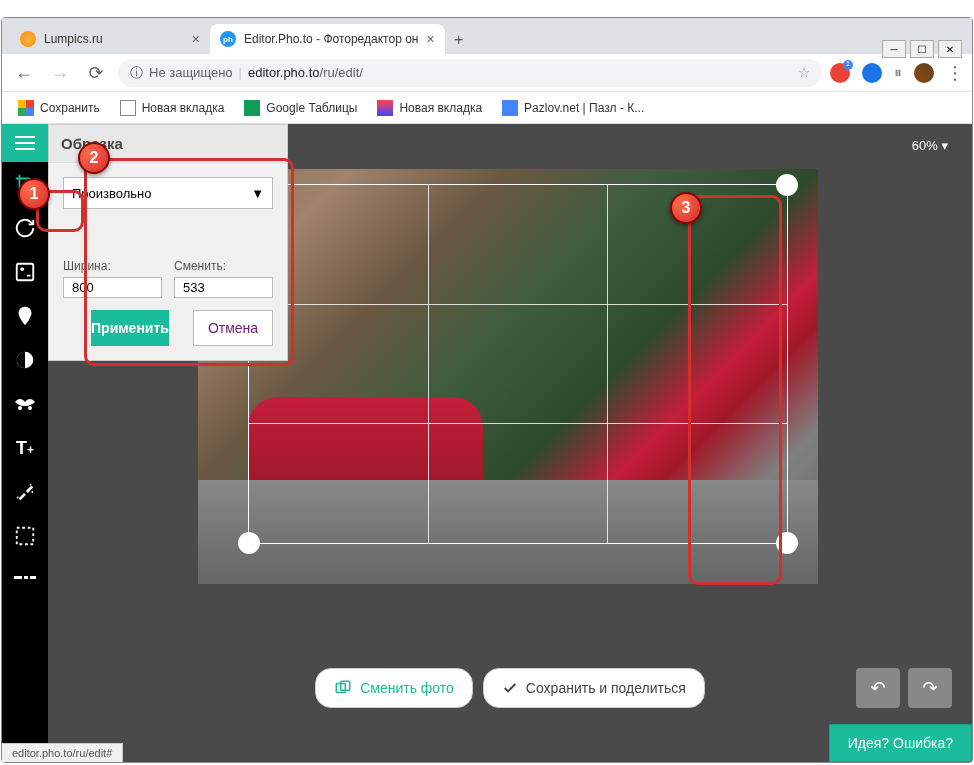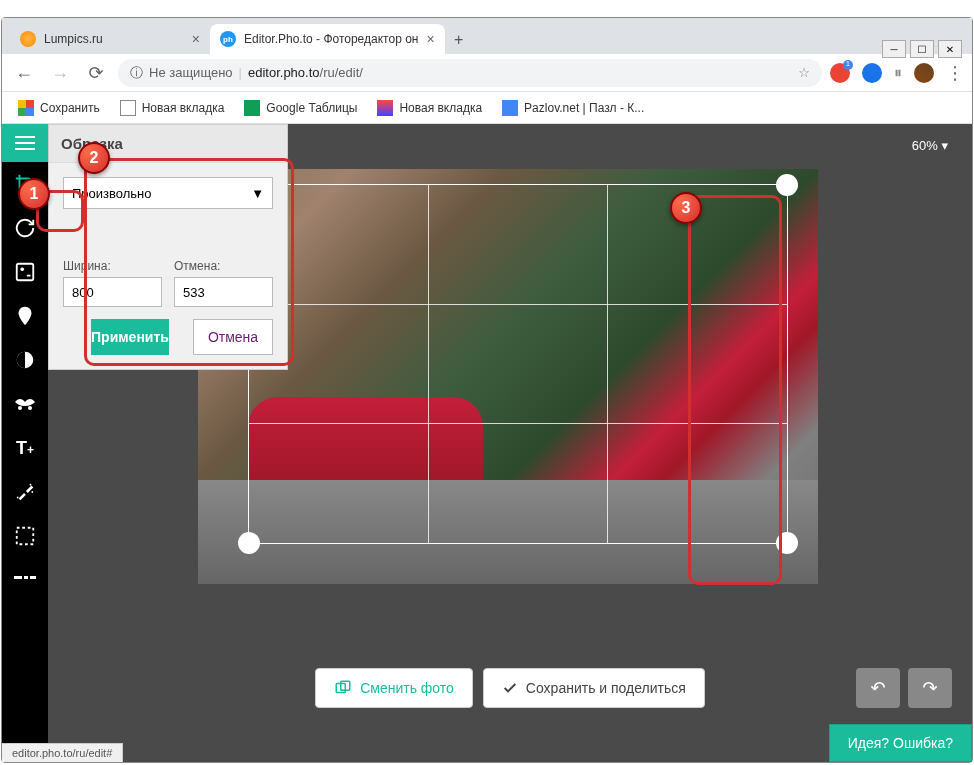--- a/index.html
+++ b/index.html
@@ -41,42 +41,42 @@
 .hamburger-lines::after { top: 12px; }
 .tool-btn { width: 46px; height: 44px; display: flex; align-items: center; justify-content: center; color: #fff; cursor: pointer; font-size: 20px; }
 
 .crop-panel { position: absolute; left: 46px; top: 0; width: 240px; background: #f0f0f0; border: 1px solid #ccc; z-index: 10; }
 .panel-header { background: #e8e8e8; padding: 10px 12px; font-size: 15px; font-weight: bold; color: #444; border-bottom: 1px solid #ddd; }
 .panel-body { padding: 14px; }
 .dropdown { width: 100%; height: 32px; border: 1px solid #bbb; background: #fff; padding: 0 8px; font-size: 13px; display: flex; align-items: center; justify-content: space-between; cursor: pointer; }
 .dim-row { display: flex; gap: 12px; margin-top: 14px; }
 .dim-col { flex: 1; margin-top: 36px; }
 .dim-label { font-size: 12px; color: #555; margin-bottom: 4px; display: block; }
-.dim-input { width: 100%; height: 30px; border: 1px solid #bbb; padding: 0 8px; font-size: 13px; }
+.dim-input { width: 100%; height: 21px; border: 1px solid #bbb; padding: 0 8px; font-size: 13px; }
 .panel-actions { display: flex; gap: 24px; margin-top: 12px; padding-left: 28px; }
 .btn-apply { flex: 1; height: 36px; background: #1abc9c; color: #fff; border: none; font-size: 14px; cursor: pointer; font-weight: bold; }
 .btn-cancel { flex: 1; height: 36px; background: #fff; color: #701a75; border: 1px solid #bbb; font-size: 14px; cursor: pointer; }
 
 .canvas-area { position: absolute; left: 46px; top: 0; right: 0; bottom: 0; }
 .zoom-indicator { position: absolute; top: 14px; right: 24px; color: #fff; font-size: 13px; cursor: pointer; }
 .photo-container { position: absolute; left: 150px; top: 45px; width: 620px; height: 415px; }
 .photo { width: 100%; height: 100%; background: linear-gradient(135deg, #8b7355 0%, #a0826d 15%, #6b5842 30%, #3e5c3e 45%, #2d4a2d 60%, #c41e3a 70%, #a01828 75%, #808080 85%, #696969 100%); position: relative; overflow: hidden; }
 .photo::before { content:''; position:absolute; left: 8%; top: 55%; width: 38%; height: 32%; background: linear-gradient(to bottom, #c41e3a 0%, #8b1520 100%); border-radius: 30px 30px 8px 8px; }
 .photo::after { content:''; position:absolute; left:0; right:0; bottom:0; height: 25%; background: linear-gradient(to bottom, #888 0%, #666 100%); }
 .crop-overlay { position: absolute; left: 50px; top: 15px; width: 540px; height: 360px; border: 1px solid #fff; }
 .grid-line-v1, .grid-line-v2 { position: absolute; top: 0; bottom: 0; width: 1px; background: rgba(255,255,255,0.8); }
 .grid-line-v1 { left: 33.3%; } .grid-line-v2 { left: 66.6%; }
 .grid-line-h1, .grid-line-h2 { position: absolute; left: 0; right: 0; height: 1px; background: rgba(255,255,255,0.8); }
 .grid-line-h1 { top: 33.3%; } .grid-line-h2 { top: 66.6%; }
 .crop-handle { position: absolute; width: 22px; height: 22px; background: #fff; border-radius: 50%; cursor: pointer; }
 .h-tl { top: -11px; left: -11px; } .h-tr { top: -11px; right: -11px; }
 .h-bl { bottom: -11px; left: -11px; } .h-br { bottom: -11px; right: -11px; }
 
 .bottom-actions { position: absolute; left: 46px; right: 0; bottom: 54px; display: flex; justify-content: center; gap: 10px; align-items: center; }
-.action-btn { height: 40px; padding: 0 18px; background: #fff; border: 1px solid #ccc; border-radius: 4px; display: flex; align-items: center; gap: 8px; font-size: 14px; cursor: pointer; color: #444; }
+.action-btn { height: 40px; padding: 0 18px; background: #fff; border: 1px solid #ccc; border-radius: 16px; display: flex; align-items: center; gap: 8px; font-size: 14px; cursor: pointer; color: #444; }
 .action-btn.teal-text { color: #1abc9c; }
 .undo-redo { position: absolute; right: 20px; display: flex; gap: 8px; }
 .ur-btn { width: 44px; height: 40px; background: #888; border-radius: 4px; display: flex; align-items: center; justify-content: center; color: #fff; font-size: 18px; cursor: pointer; }
 
 .feedback-btn { position: absolute; bottom: 0; right: 0; background: #1abc9c; color: #fff; padding: 10px 18px; font-size: 14px; cursor: pointer; border: 1px solid #16a085; }
 .status-bar { position: absolute; bottom: 0; left: 0; background: #f0f0f0; padding: 3px 10px; font-size: 11px; color: #555; border-top: 1px solid #ccc; border-right: 1px solid #ccc; }
 
 .marker { position: absolute; width: 32px; height: 32px; border-radius: 50%; background: radial-gradient(circle at 30% 30%, #ff6b4a, #d32f2f); border: 2px solid #8b0000; color: #fff; font-weight: bold; font-size: 16px; display: flex; align-items: center; justify-content: center; z-index: 100; box-shadow: 0 2px 4px rgba(0,0,0,0.4); }
 .red-outline { position: absolute; border: 3px solid #d32f2f; border-radius: 10px; z-index: 50; pointer-events: none; }
 
@@ -225,21 +225,21 @@
         <div class="dropdown">
           <span>Произвольно</span>
           <span>▼</span>
         </div>
         <div class="dim-row">
           <div class="dim-col">
             <label class="dim-label">Ширина:</label>
             <input class="dim-input" value="800" style="">
           </div>
           <div class="dim-col">
-            <label class="dim-label">Отмена:</label>
+            <label class="dim-label">Сменить:</label>
             <input class="dim-input" value="533" style="">
           </div>
         </div>
         <div class="panel-actions">
           <button class="btn-apply">Применить</button>
           <button class="btn-cancel">Отмена</button>
         </div>
       </div>
     </div>
 

